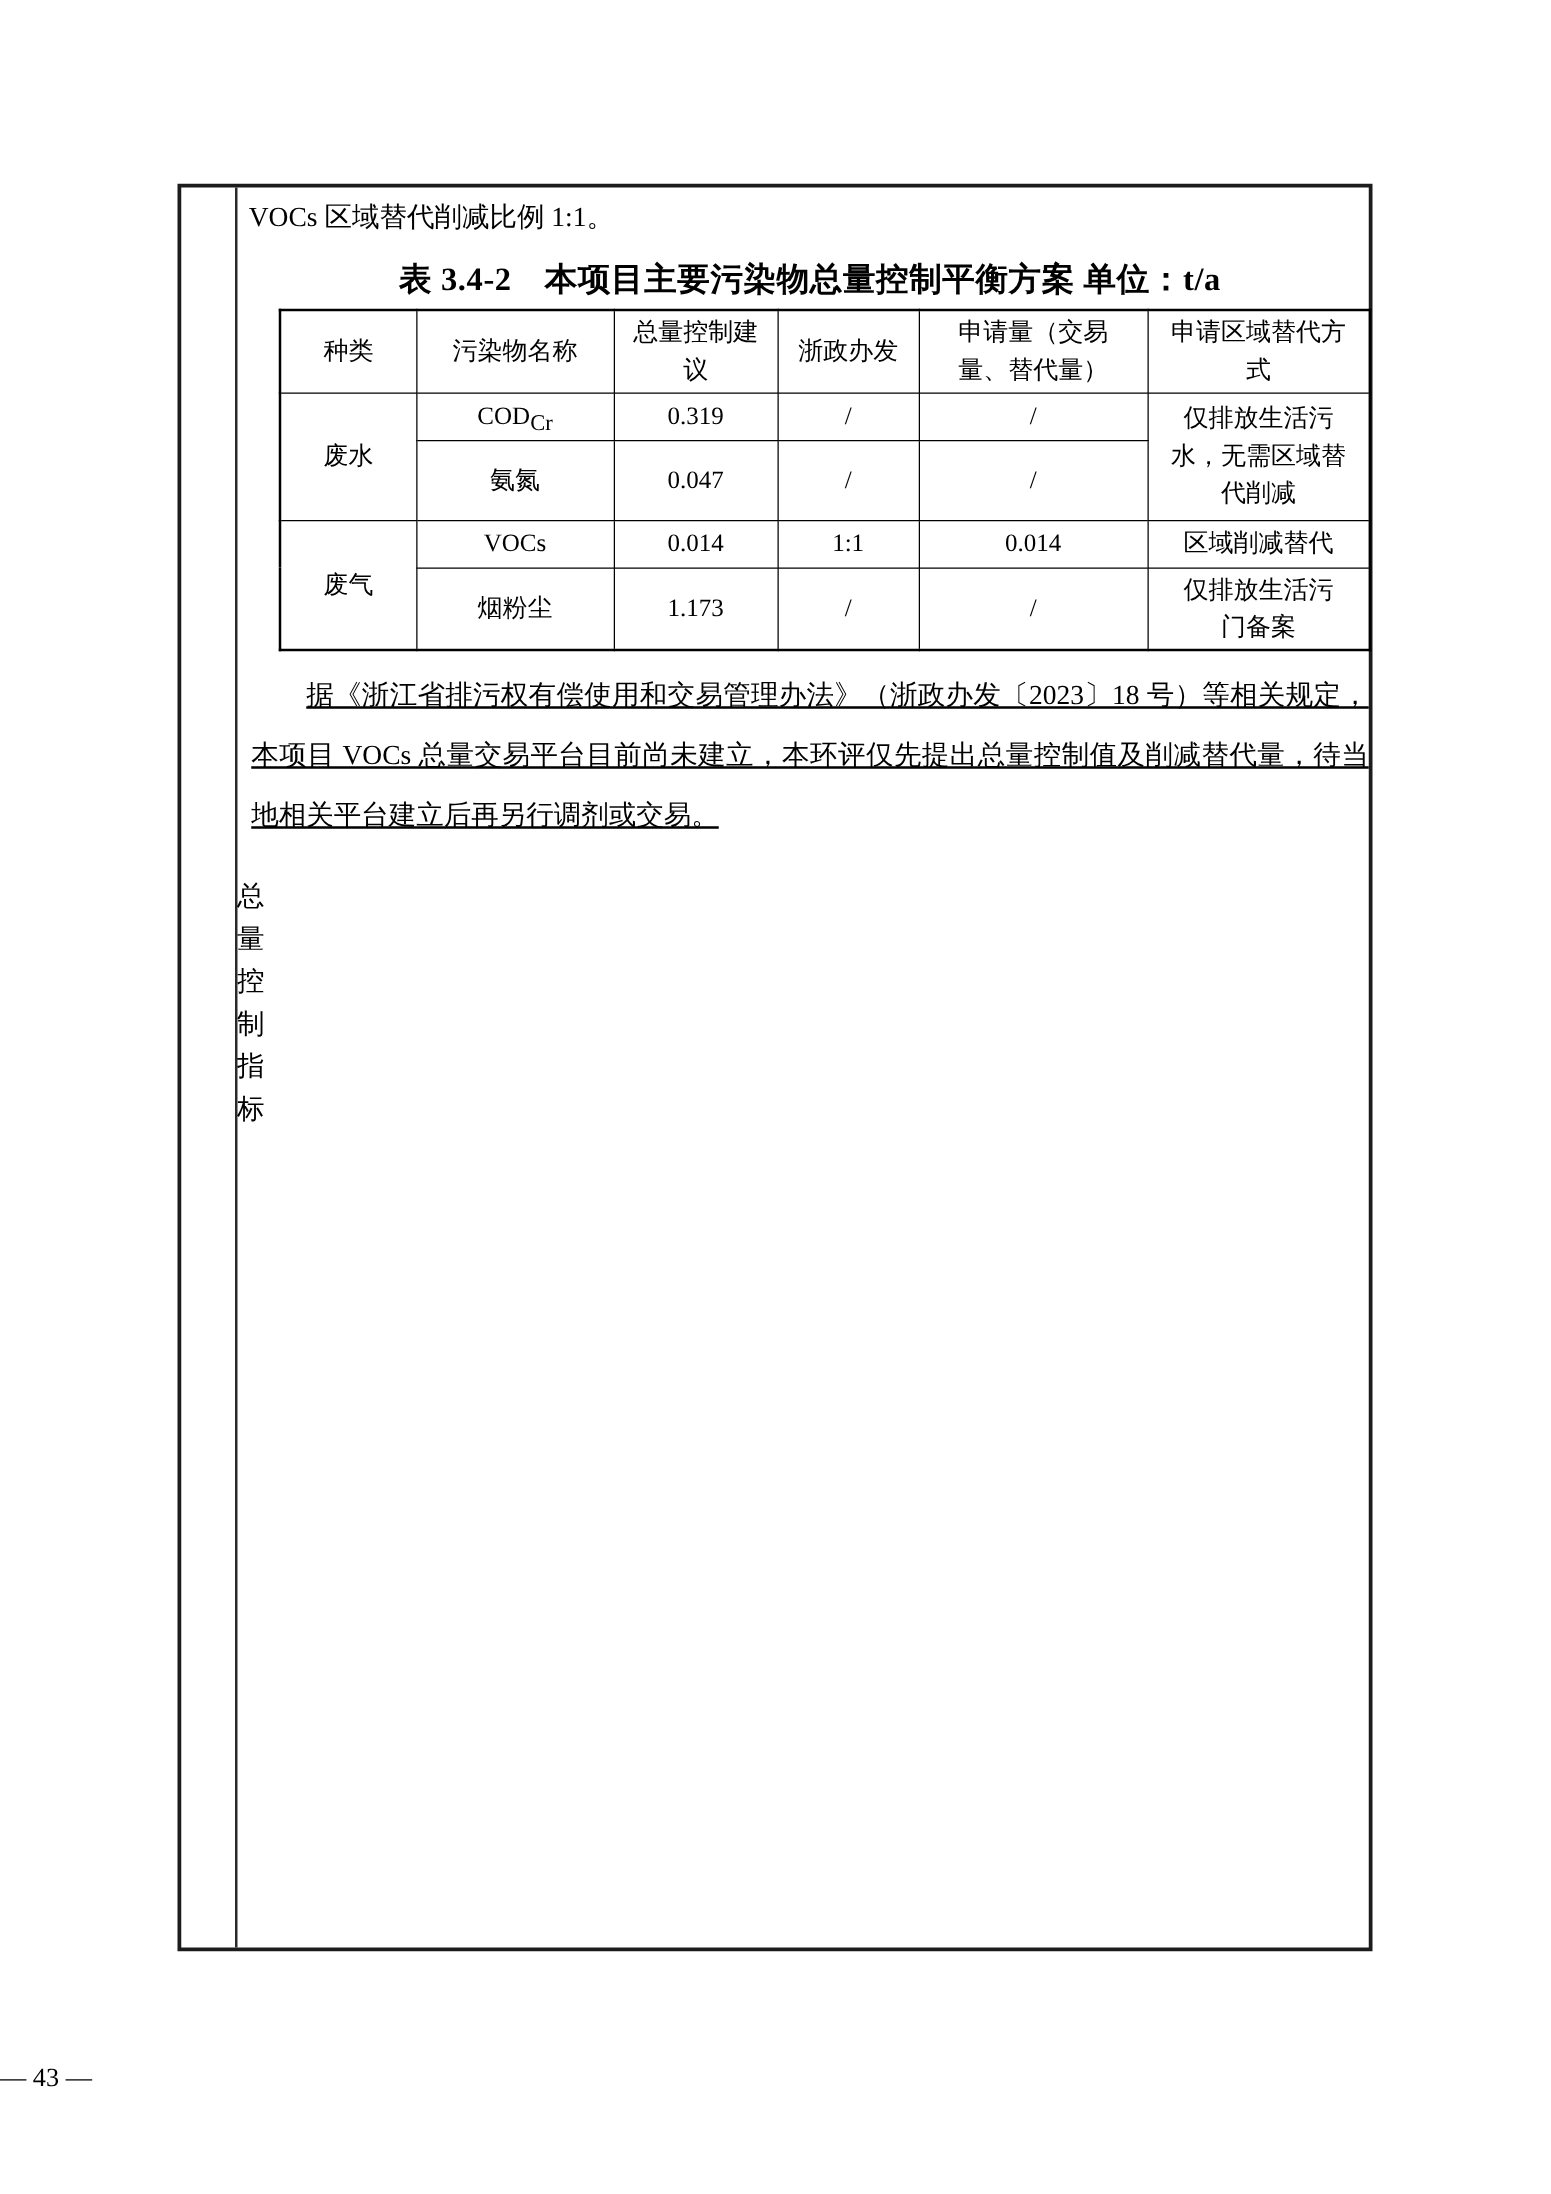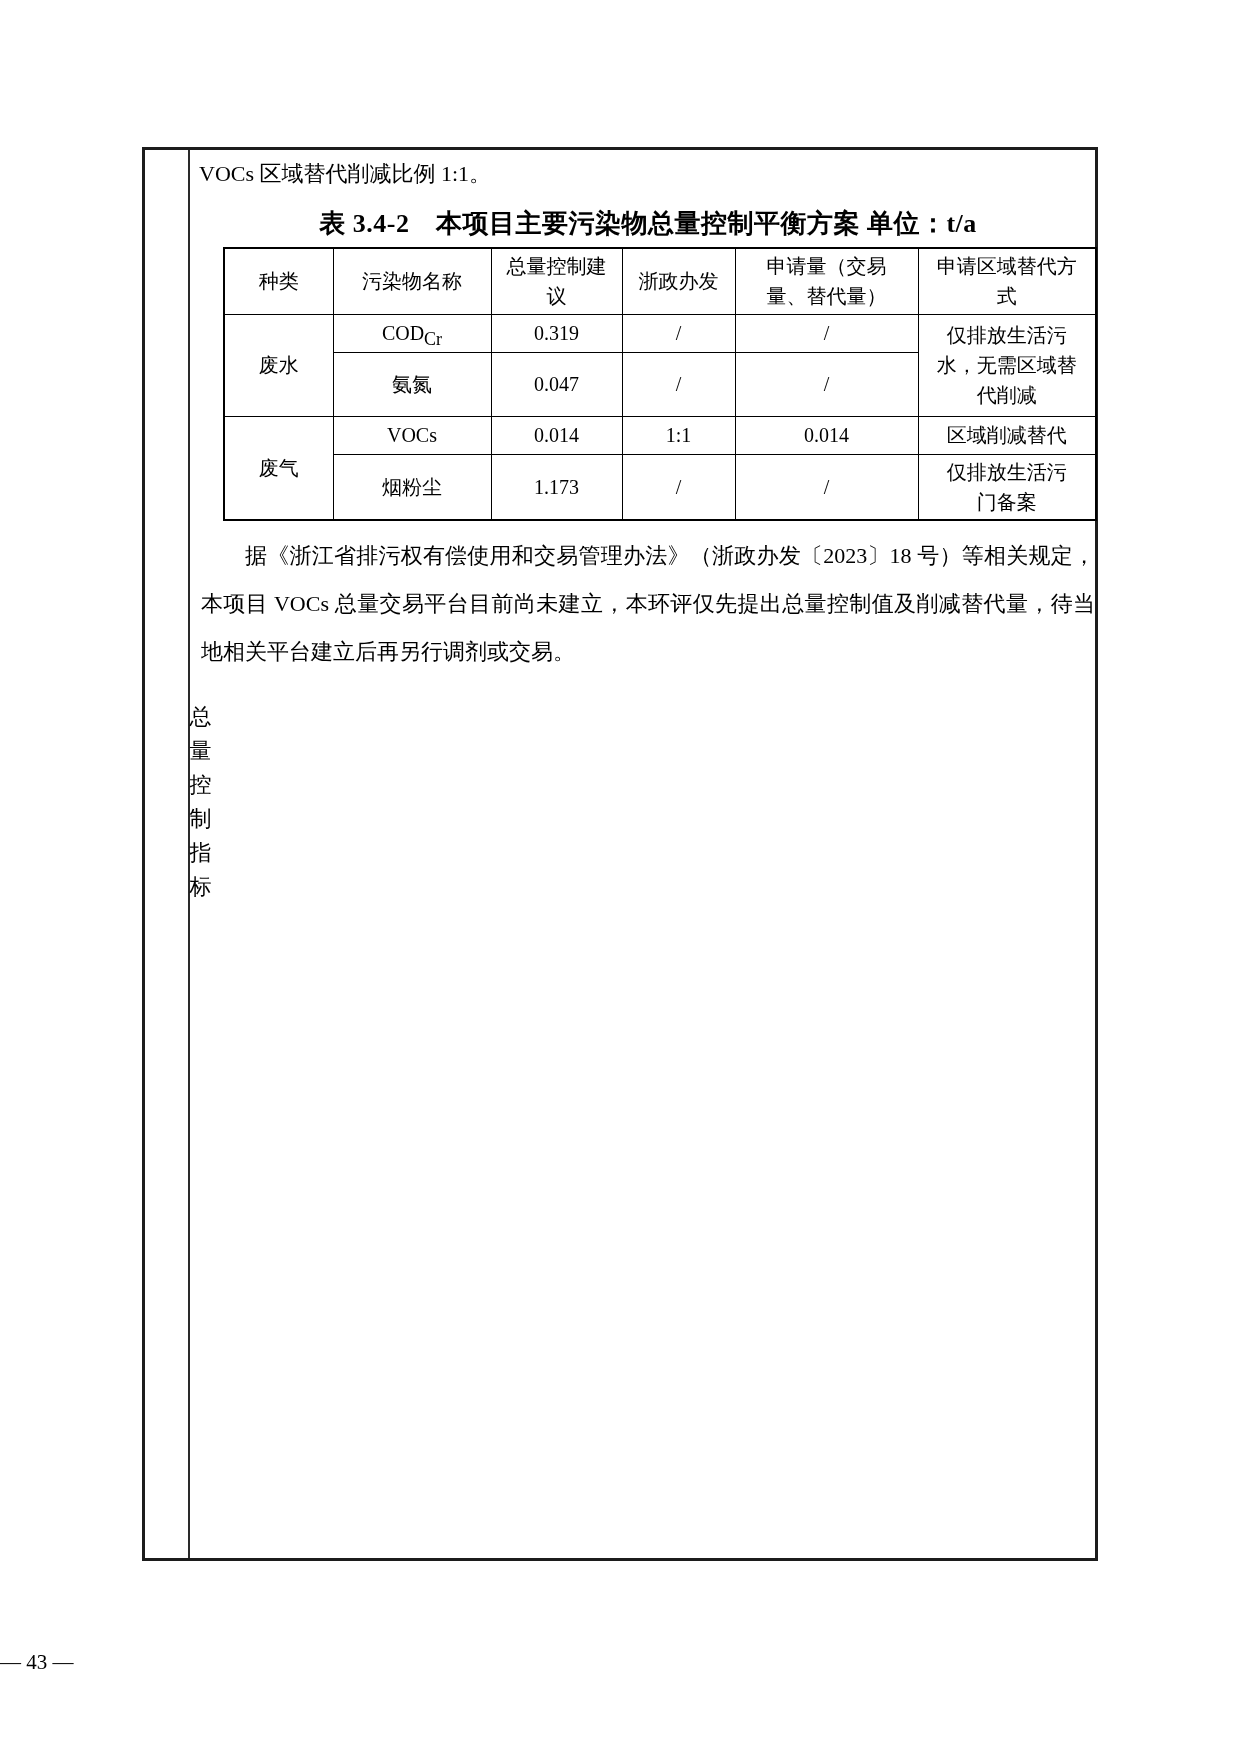--- a/index.html
+++ b/index.html
@@ -88,20 +88,21 @@
   td sub {
     font-size: 18px;
     line-height: 0;
   }
   .para {
     font-size: 22px;
     line-height: 48px;
     text-align: justify;
     text-indent: 2em;
     margin: 11px 2px 0 2px;
+    text-decoration: underline;
   }
   .page-number {
     position: absolute;
     left: 0;
     top: 1650px;
     width: 100%;
     text-align: left;
     font-size: 21px;
   }
 </style>

